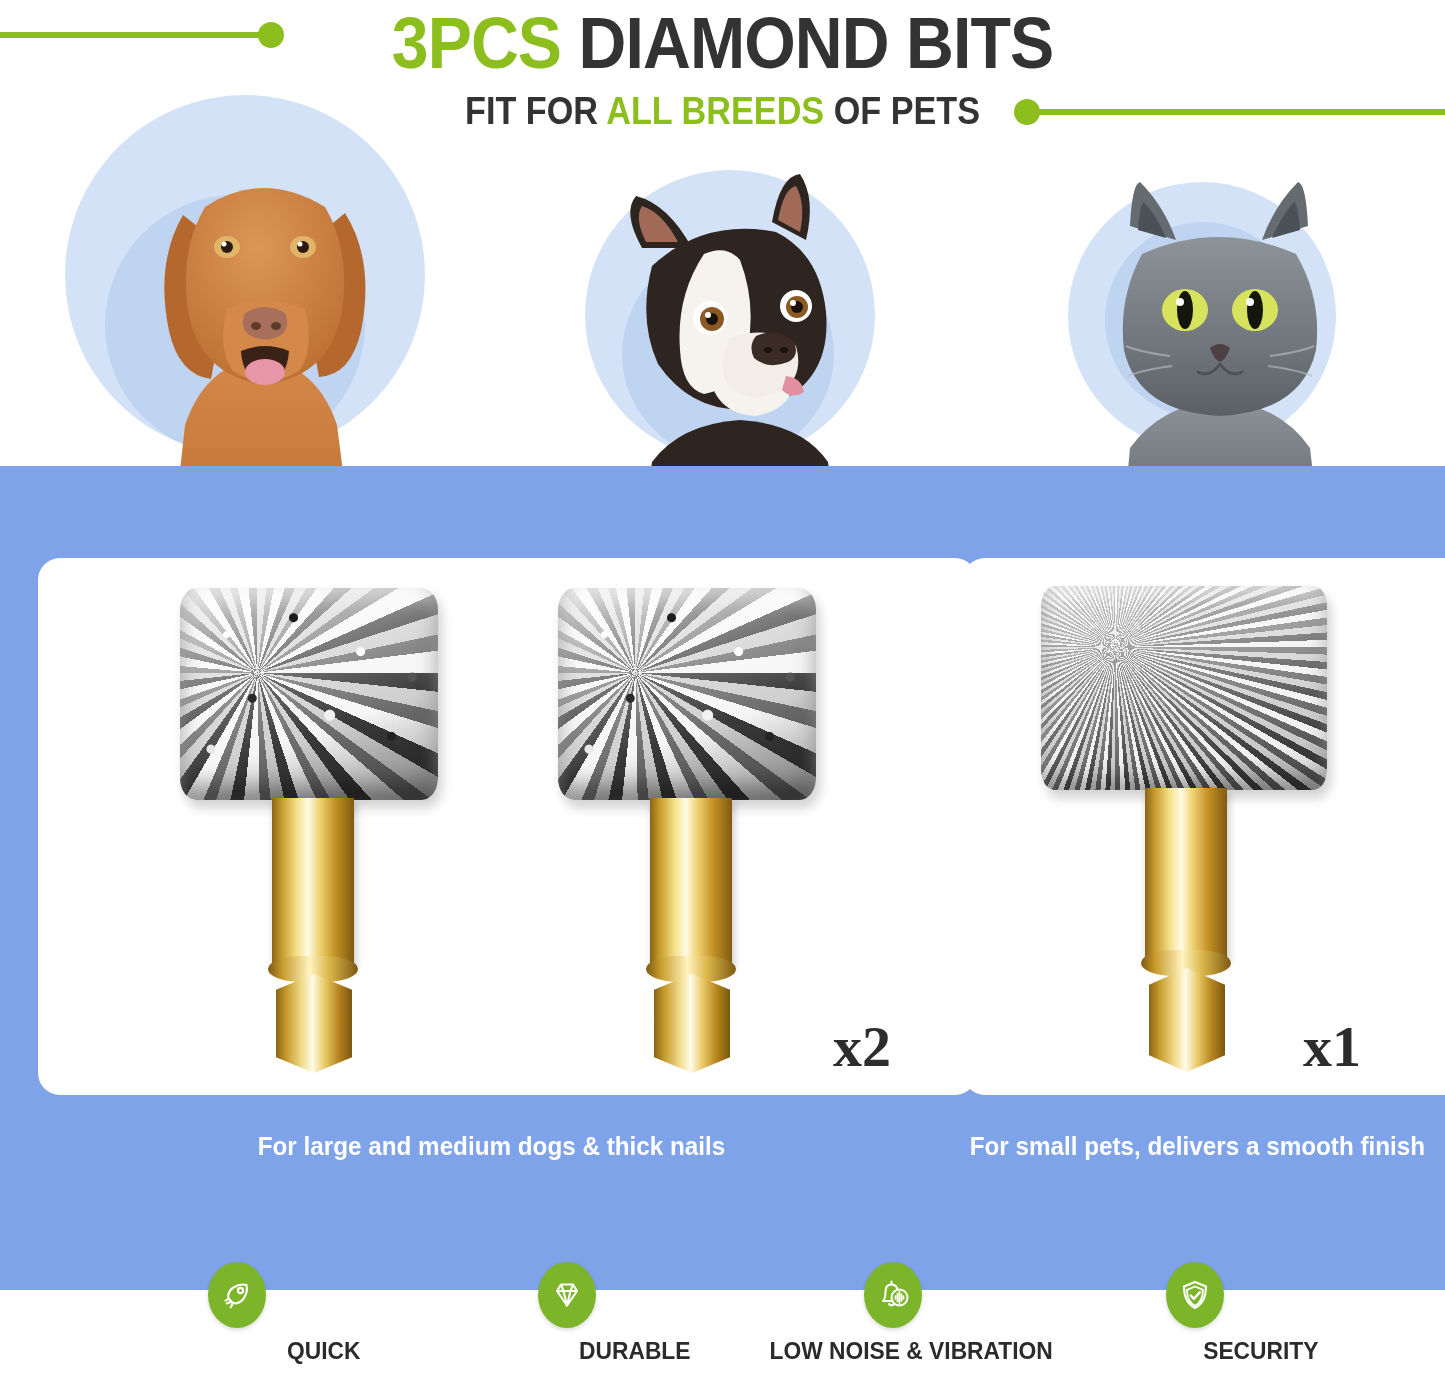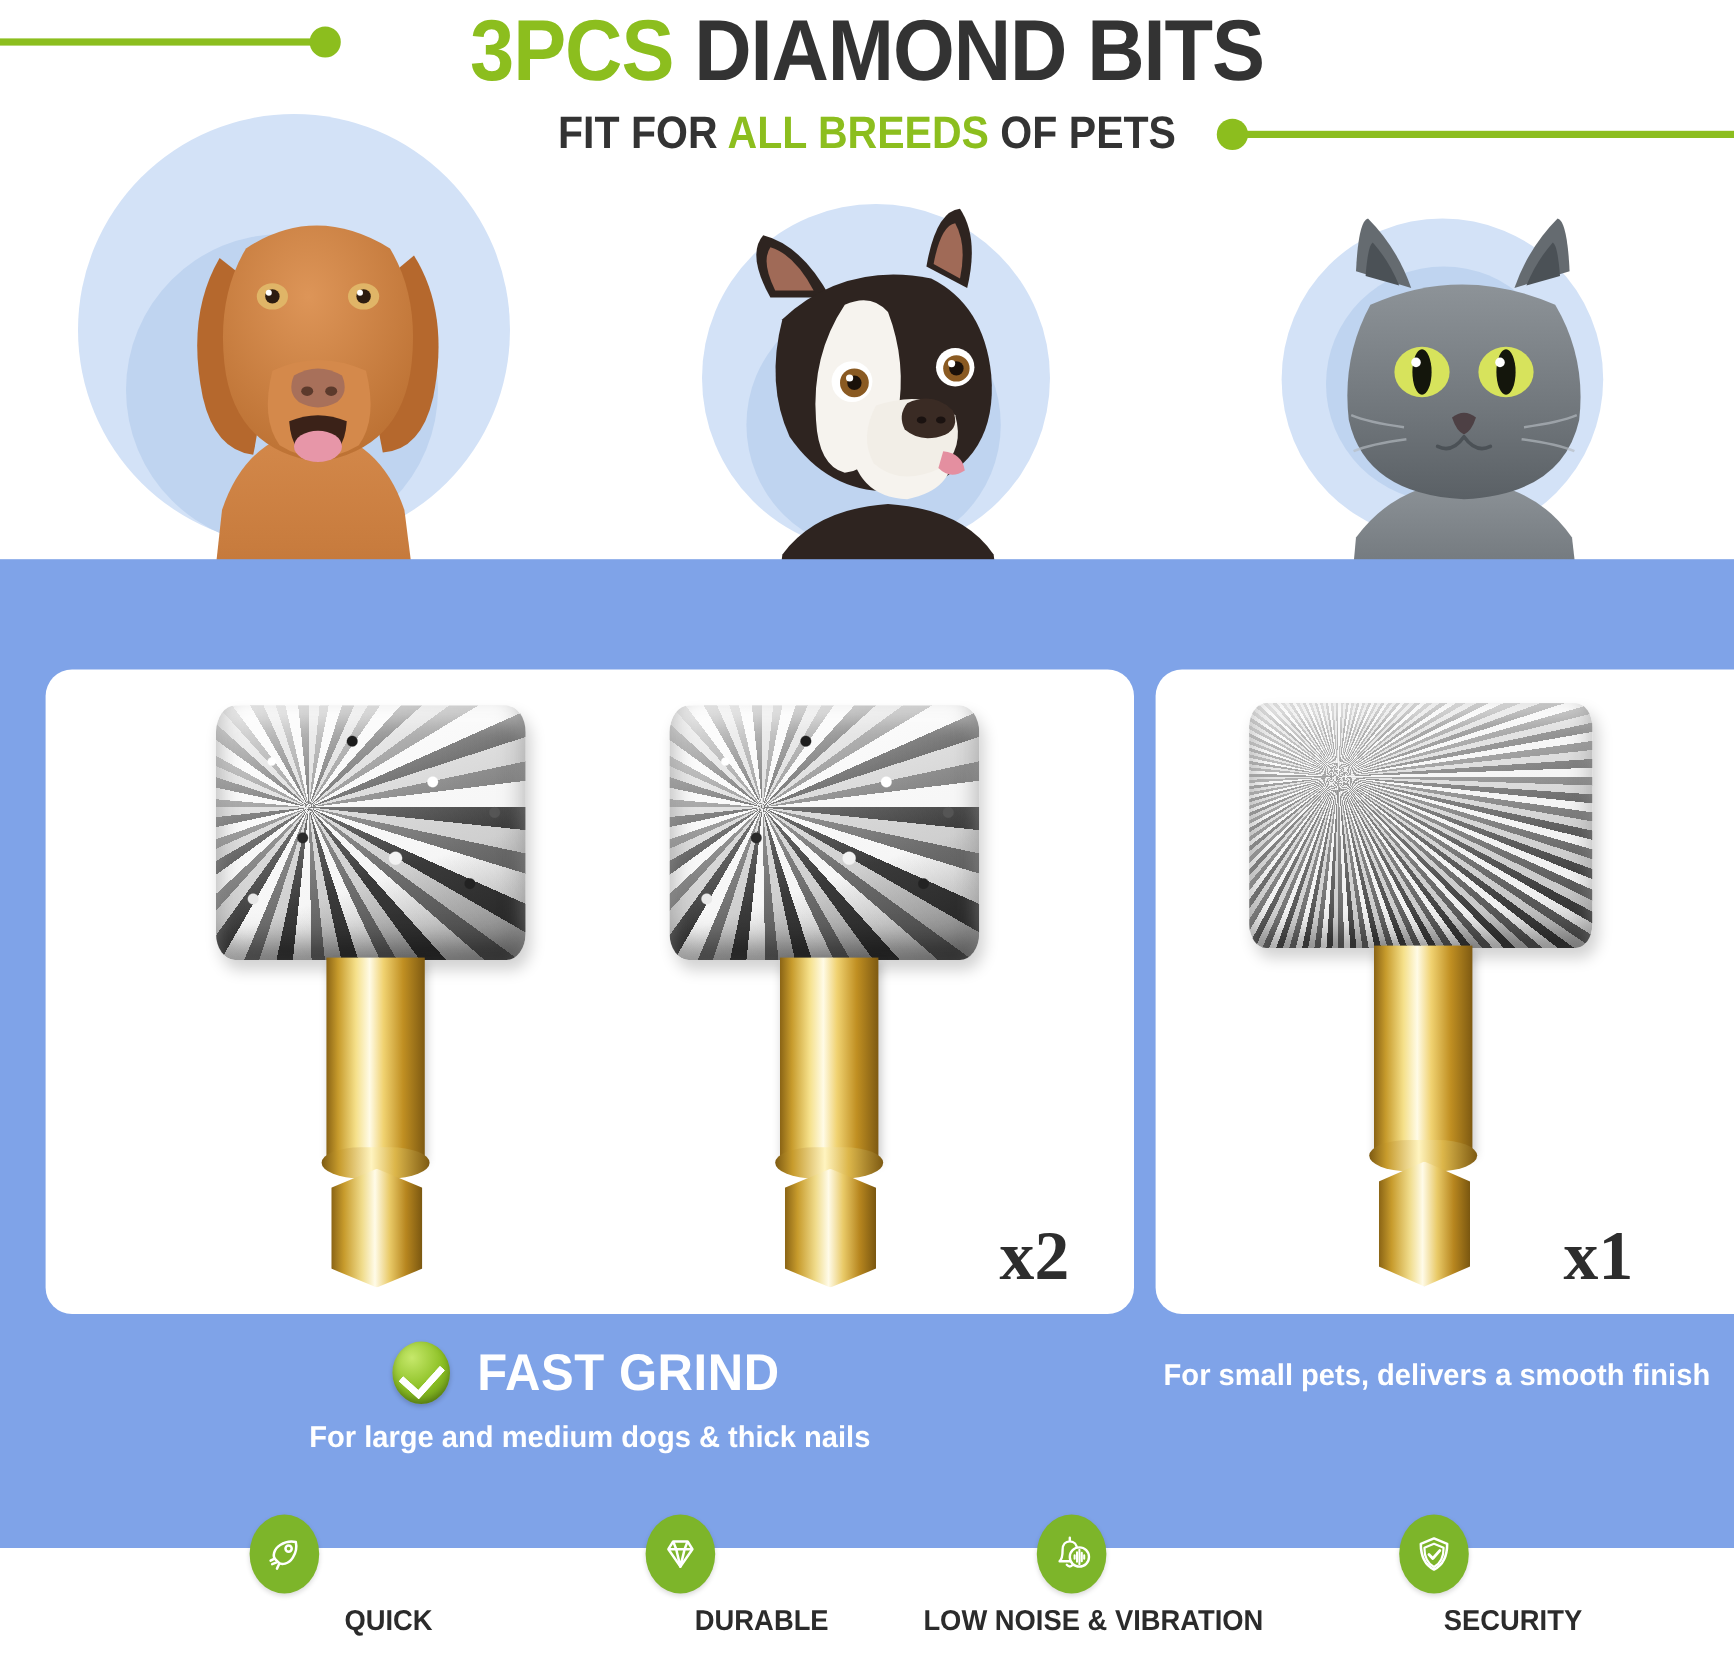--- a/index.html
+++ b/index.html
@@ -368,21 +368,21 @@
 
       <path d="M160 168 q10 -8 20 0 q-4 12 -10 14 q-6 -2 -10 -14 Z" fill="#4d4044"></path>
       <path d="M170 184 q-10 14 -22 8 M170 184 q10 14 22 8" stroke="#4b5156" stroke-width="3" fill="none" stroke-linecap="round"></path>
 
       <path d="M120 176 q-30 -4 -44 -10 M122 186 q-30 4 -44 10 M220 176 q30 -4 44 -10 M218 186 q30 4 44 10" stroke="#b6bcc1" stroke-width="2" fill="none" opacity=".65"></path>
     </svg>
   </div>
 
   <div id="blue-panel"></div>
 
-  <div class="card" style="left:38px;top:558px;width:907px;height:537px;">
+  <div class="card" style="left:38px;top:558px;width:907px;height:537px;padding-left:32px;">
 
     <div class="bit" style="left:112px;top:30px;width:320px;height:485px;">
       <div class="head-coarse" style="left:30px;top:0px;width:258px;height:212px;"></div>
       <div class="shank" style="left:122px;top:210px;width:82px;height:168px;"></div>
       <div class="collar" style="left:118px;top:368px;width:90px;height:26px;"></div>
       <div class="hexnut" style="left:126px;top:386px;width:76px;height:99px;"></div>
     </div>
 
     <div class="bit" style="left:490px;top:30px;width:320px;height:485px;">
       <div class="head-coarse" style="left:30px;top:0px;width:258px;height:212px;"></div>
@@ -400,24 +400,20 @@
       <div class="head-fine" style="left:18px;top:0px;width:286px;height:204px;"></div>
       <div class="shank" style="left:122px;top:202px;width:82px;height:172px;"></div>
       <div class="collar" style="left:118px;top:364px;width:90px;height:26px;"></div>
       <div class="hexnut" style="left:126px;top:382px;width:76px;height:104px;"></div>
     </div>
 
     <div class="qty" style="left:340px;top:455px;">x1</div>
   </div>
 
   <div class="feat" style="left:38px;top:1118px;width:907px;">
-    <div class="feat-head">
-      <div class="tick-badge"></div>
-      <div class="feat-title">FAST GRIND</div>
-    </div>
     <div class="feat-sub">For large and medium dogs  &amp;  thick nails</div>
   </div>
 
   <div class="feat" style="left:963px;top:1118px;width:444px;">
     <div class="feat-sub">For small pets, delivers a smooth finish</div>
   </div>
 
   <div id="white-band"></div>
 
   <div class="benefit" style="left:107px;top:1262px;">

